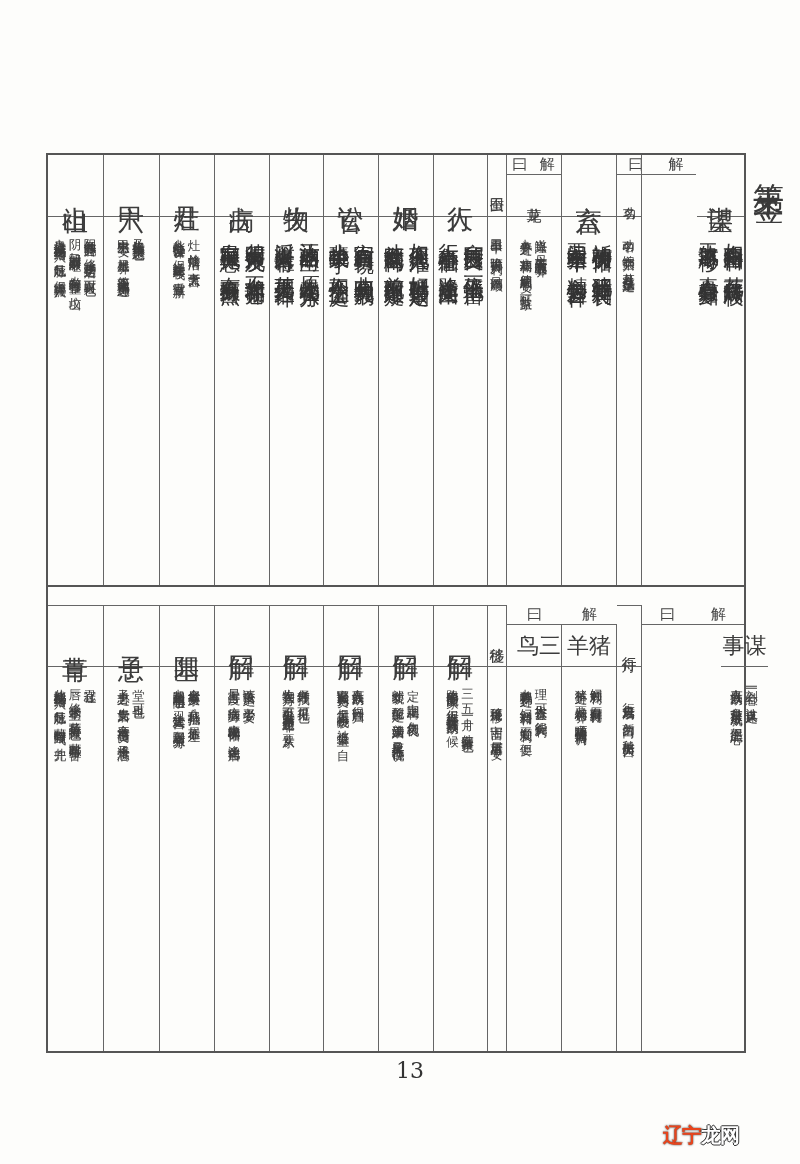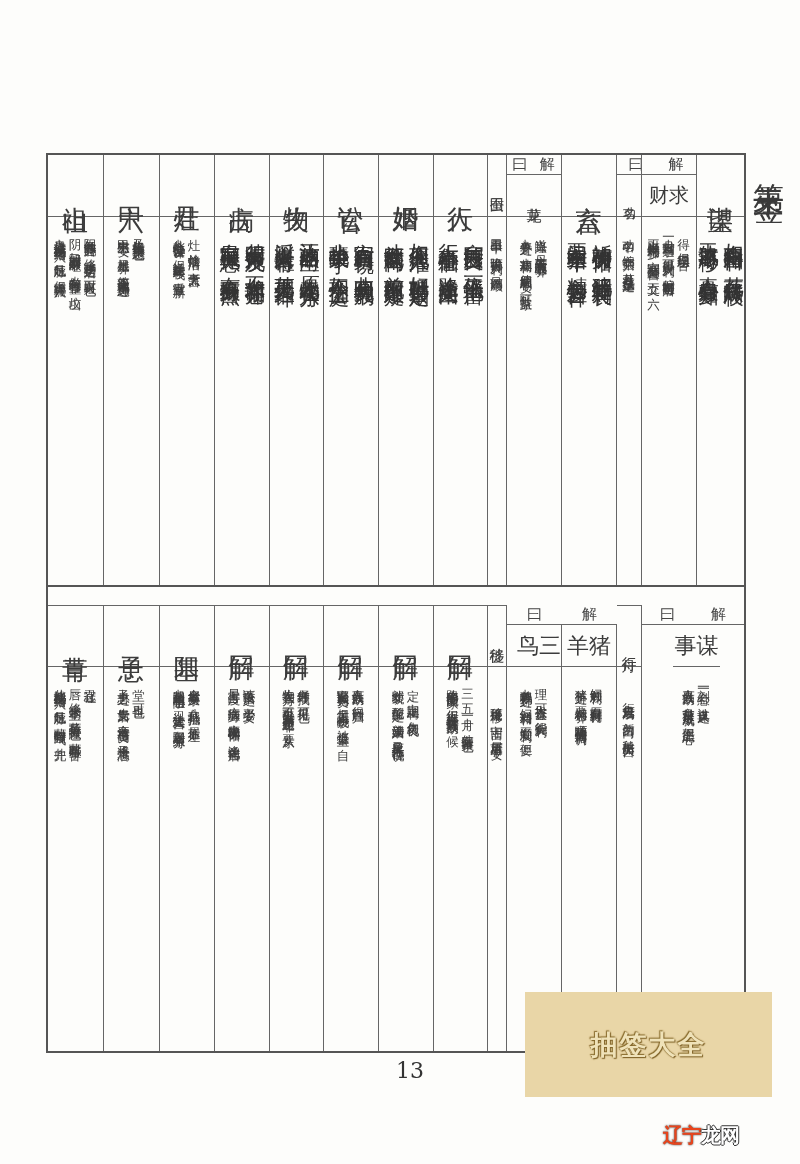--- a/index.html
+++ b/index.html
@@ -151,30 +151,20 @@
       </div>
     </div>
     <div class="col" style="left:569px; width:25px;">
       <div class="head" style="top:20px; height:42px;">
           <span class="vt small-head" style="font-size:13px;">功名</span>
         </div>
       <div class="body" style="top:62px;">
         <span class="vt note">功名中　衣锦荣归　若九月赴试定显达</span>
       </div>
     </div>
-    <div class="col" style="left:594px; width:55px;">
-      <div class="head" style="top:20px; height:42px;">
-          <span style="font-size:20px; color:#3c3c3c; direction:rtl; unicode-bidi:bidi-override;">求财</span>
-        </div>
-      <div class="body" style="top:62px;">
-        <span class="vt note">正财上半年财利稀少　宜守旧刻苦经营　交五　六</span>
-        <span class="vt note">十一月财利亨通　可得厚财大利　偏财初有阻后可</span>
-        <span class="vt note">得　但切须忍口舌</span>
-      </div>
-    </div>
     <div class="col last" style="left:649px; width:47px;">
       <div class="head" style="height:62px;">
           <span class="vt big-head">谋望</span>
         </div>
       <div class="body" style="top:62px;">
         <span class="vt verse">玉体冰肌不可移　真心自有寒岁知</span>
         <span class="vt verse">如今喜得阳和日　花落自然叶满枝</span>
       </div>
     </div>
   </div>
@@ -289,33 +279,30 @@
       </div>
     </div>
     <div class="col" style="left:569px; width:25px; top:20px;">
       <div class="head" style="height:62px; border-top:1.5px solid #666;">
           <span class="vt small-head" style="padding-top:18px;">行舟</span>
         </div>
       <div class="body" style="top:62px;">
         <span class="vt note" style="padding-top:26px;">行舟先难后易　暂勿出门　秋后出船大吉</span>
       </div>
     </div>
-    <div class="col last" style="left:625px; width:47px; top:40px;">
+    <div class="col last" style="left:673px; width:47px; top:40px;">
       <div class="head" style="height:42px;">
           <span style="font-size:22px; color:#3c3c3c;">事谋</span>
         </div>
       <div class="body" style="top:42px;">
         <span class="vt note">有贵人扶助　交秋月定可成就　但不能三心二</span>
         <span class="vt note">刻一心一意　认真谋之</span>
       </div>
     </div>
   </div>
 
   <div class="pagenum">13</div>
 
-  <div class="wm">
-    <span class="wm-text">抽签大全</span>
-  </div>
 
   <div class="logo">
     <span class="a">辽宁</span><span class="b">龙网</span>
   </div>
 </div>
 
 </body></html>

